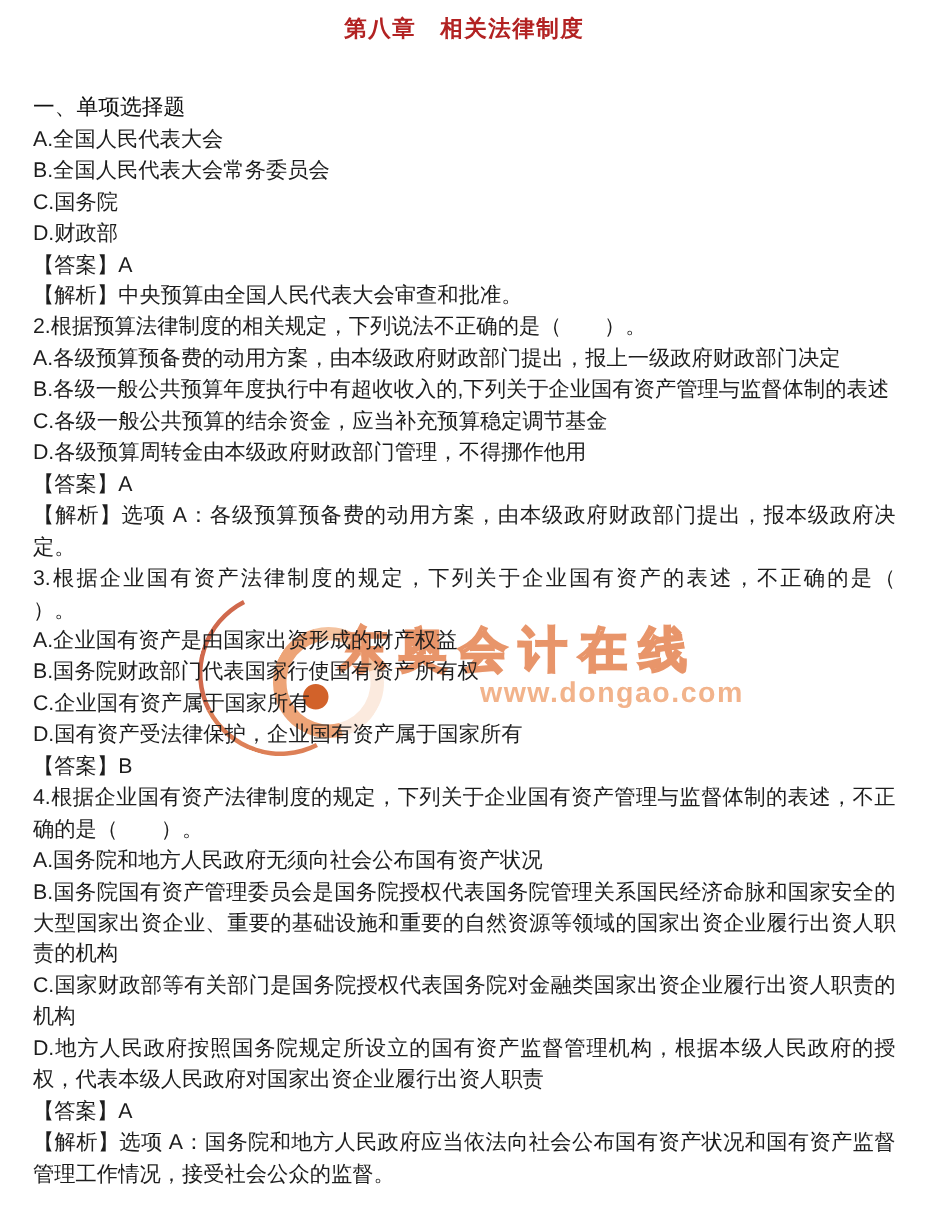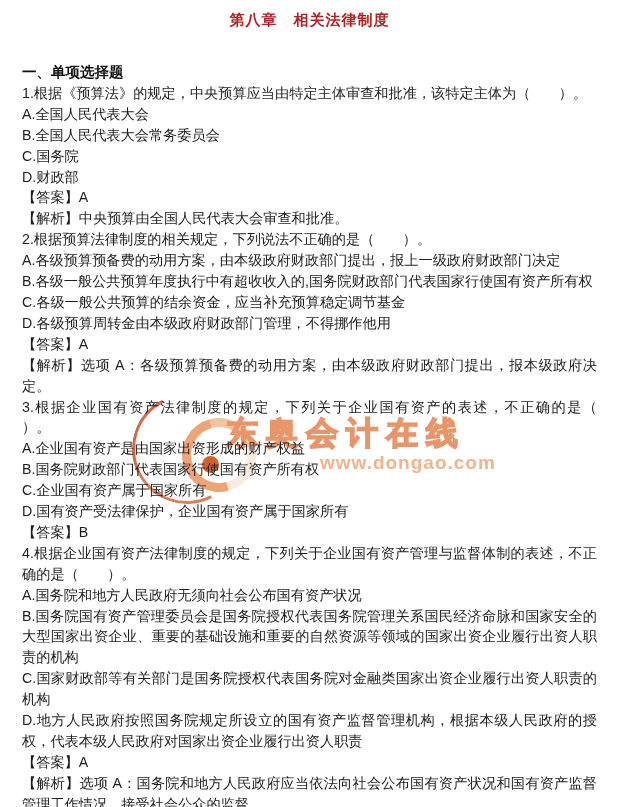--- a/index.html
+++ b/index.html
@@ -23,21 +23,21 @@
     font-size: 15px;
     line-height: 28px;
     font-weight: bold;
     color: #b22222;
     letter-spacing: 1px;
   }
   .section-heading {
     margin: 28px 0 0 0;
     font-size: 14.5px;
     line-height: 20.9px;
-    font-weight: bold;
+    font-weight: normal;
     color: #111;
   }
   .qa p {
     margin: 0;
     font-size: 14.2px;
     line-height: 20.9px;
     text-align: justify;
     text-justify: inter-ideograph;
     color: #1d1d1d;
     word-break: break-all;
@@ -121,33 +121,32 @@
   <div class="wm-url">www.dongao.com</div>
 </div>
 
 <div class="page">
   <h1 class="doc-title">第八章　相关法律制度</h1>
   <div class="section-heading">一、单项选择题</div>
 
   <div class="qa">
 
     <div>
-      <p>1.根据《预算法》的规定，中央预算应当由特定主体审查和批准，该特定主体为（　　）。</p>
       <p>A.全国人民代表大会</p>
       <p>B.全国人民代表大会常务委员会</p>
       <p>C.国务院</p>
       <p>D.财政部</p>
       <p>【答案】A</p>
       <p>【解析】中央预算由全国人民代表大会审查和批准。</p>
     </div>
 
     <div>
       <p>2.根据预算法律制度的相关规定，下列说法不正确的是（　　）。</p>
       <p>A.各级预算预备费的动用方案，由本级政府财政部门提出，报上一级政府财政部门决定</p>
-      <p>B.各级一般公共预算年度执行中有超收收入的,国务院财政部门代表国家行使国有资产所有权</p>
+      <p>B.各级一般公共预算年度执行中有超收收入的,下列关于企业国有资产管理与监督体制的表述</p>
       <p>C.各级一般公共预算的结余资金，应当补充预算稳定调节基金</p>
       <p>D.各级预算周转金由本级政府财政部门管理，不得挪作他用</p>
       <p>【答案】A</p>
       <p>【解析】选项 A：各级预算预备费的动用方案，由本级政府财政部门提出，报本级政府决定。</p>
     </div>
 
     <div>
       <p>3.根据企业国有资产法律制度的规定，下列关于企业国有资产的表述，不正确的是（　　）。</p>
       <p>A.企业国有资产是由国家出资形成的财产权益</p>
       <p>B.国务院财政部门代表国家行使国有资产所有权</p>

